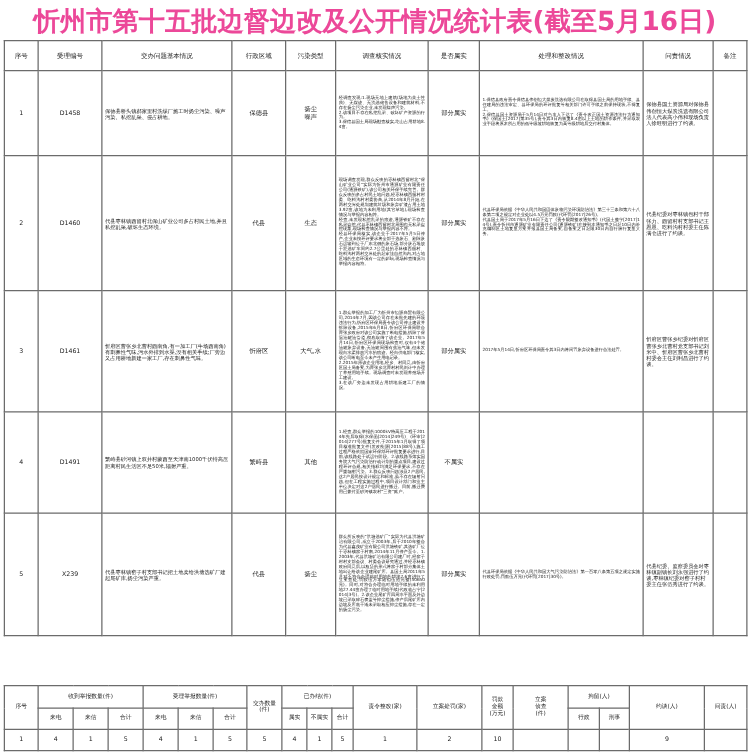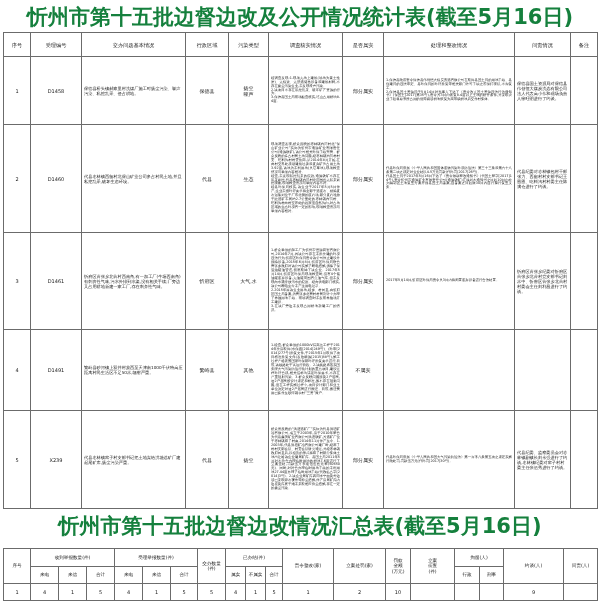--- a/index.html
+++ b/index.html
@@ -1,19 +1,19 @@
 <!DOCTYPE html>
 <html><head>
 <meta charset="utf-8">
 <style>
   html,body{margin:0;padding:0;background:#fff;}
   #page{position:relative;width:600px;height:605px;background:#ffffff;overflow:hidden;
         font-family:"DejaVu Sans",sans-serif;color:#1a1a1a;}
   .big-title{position:absolute;left:0;width:600px;text-align:center;
-        font-size:21px;font-weight:bold;letter-spacing:0px;color:#15803d;white-space:nowrap;}
+        font-size:21px;font-weight:bold;letter-spacing:0px;color:#ec4899;white-space:nowrap;}
   #title1{top:3px;}
   #title2{top:512px;}
   table{border-collapse:collapse;table-layout:fixed;}
   #t1{position:absolute;top:32px;left:3px;width:594px;}
   #t2{position:absolute;top:548px;left:3px;width:594px;}
   td,th{border:1px solid #6b6b6b;padding:1px 2px;vertical-align:middle;overflow:hidden;
         font-weight:normal;word-break:break-all;}
   #t1{border:1px solid #3a3a3a;}
   #t2{border:1px solid #3a3a3a;}
   .hd{font-size:5.2px;line-height:6px;text-align:center;color:#222;}
@@ -126,21 +126,20 @@
       <td class="md">扬尘</td>
       <td class="xs">群众所反映的“洪塘选矿厂”实际为代县洪塘矿冶有限公司,成立于2003年,后于2010年整合为代县鑫茂矿业有限公司洪塘铁矿,其选矿厂位于枣林镇窑子村南,2014年11月停产至今。1.2003年,代县洪塘矿冶有限公司建厂时,经窑子村村支部会议、村委会议研究通过,并经枣林镇政府同意后,以租赁的形式将窑子村部分集体土地出让给该企业建尾矿库。县国土局2011年5月对不符合办理临时用地的耕地7.6亩进行了立案查处,罚款伍万零陆佰伍拾元整(50650元)。同时,对符合办理临时用地手续的未利用地27.44亩办理了临时用地手续(代政临占字[2014]3号)。2.该企业尾矿库四周水平面及外边坡已采取碎石覆盖等抑尘措施,停产后尾矿库内边坡及库底干滩未采取相应抑尘措施,存在一定的扬尘污染。</td>
       <td class="md">部分属实</td>
       <td class="xs">代县环保局依据《中华人民共和国大气污染防治法》第一百零八条第五项之规定实施行政处罚,罚款伍万元(代环罚[2017]30号)。</td>
       <td class="sm">代县纪委、监察委员会对枣林镇副镇长刘永强进行了约谈,枣林镇纪委对窑子村村委主任张伍秀进行了约谈。</td>
       <td class="sm"></td>
     </tr>
   </tbody>
     </table>
 
-  <div id="title2" class="big-title">忻州市第十五批边督边改情况汇总表(截至5月16日)</div>
 
   <table id="t2">
     <colgroup>
       <col style="width:27px">
       <col style="width:28px">
         <col style="width:28px">
         <col style="width:28px">
       <col style="width:28px">
         <col style="width:28px">
         <col style="width:27px">

